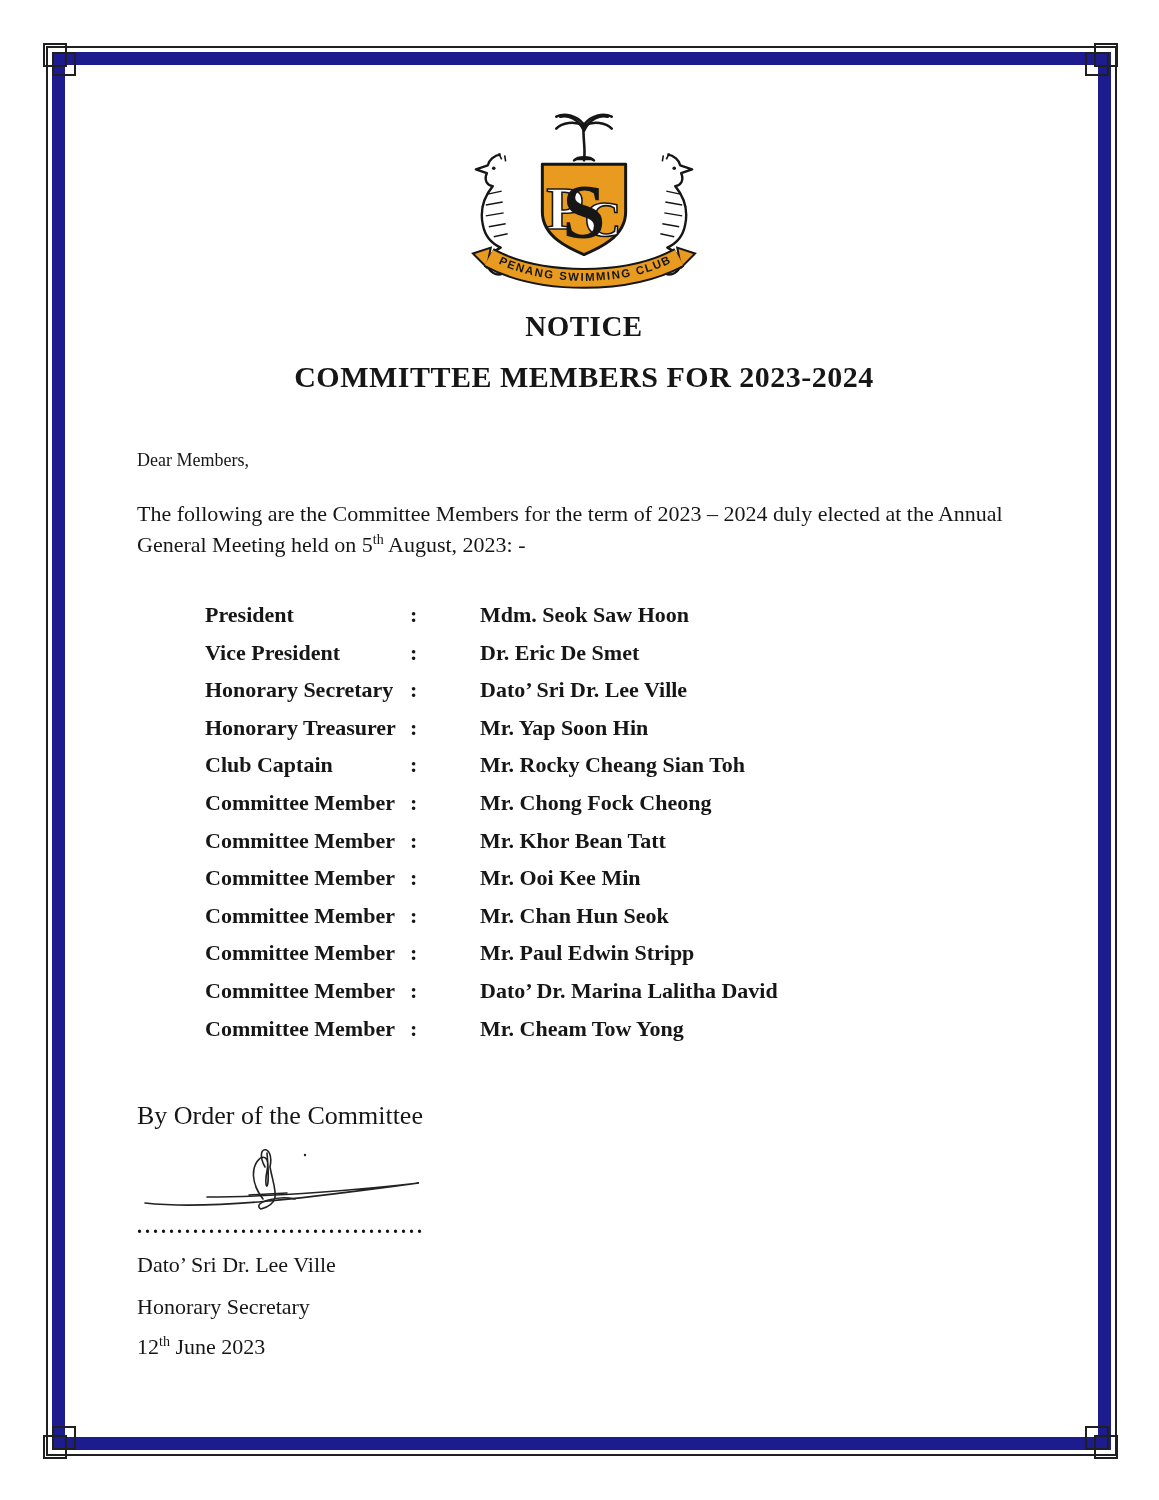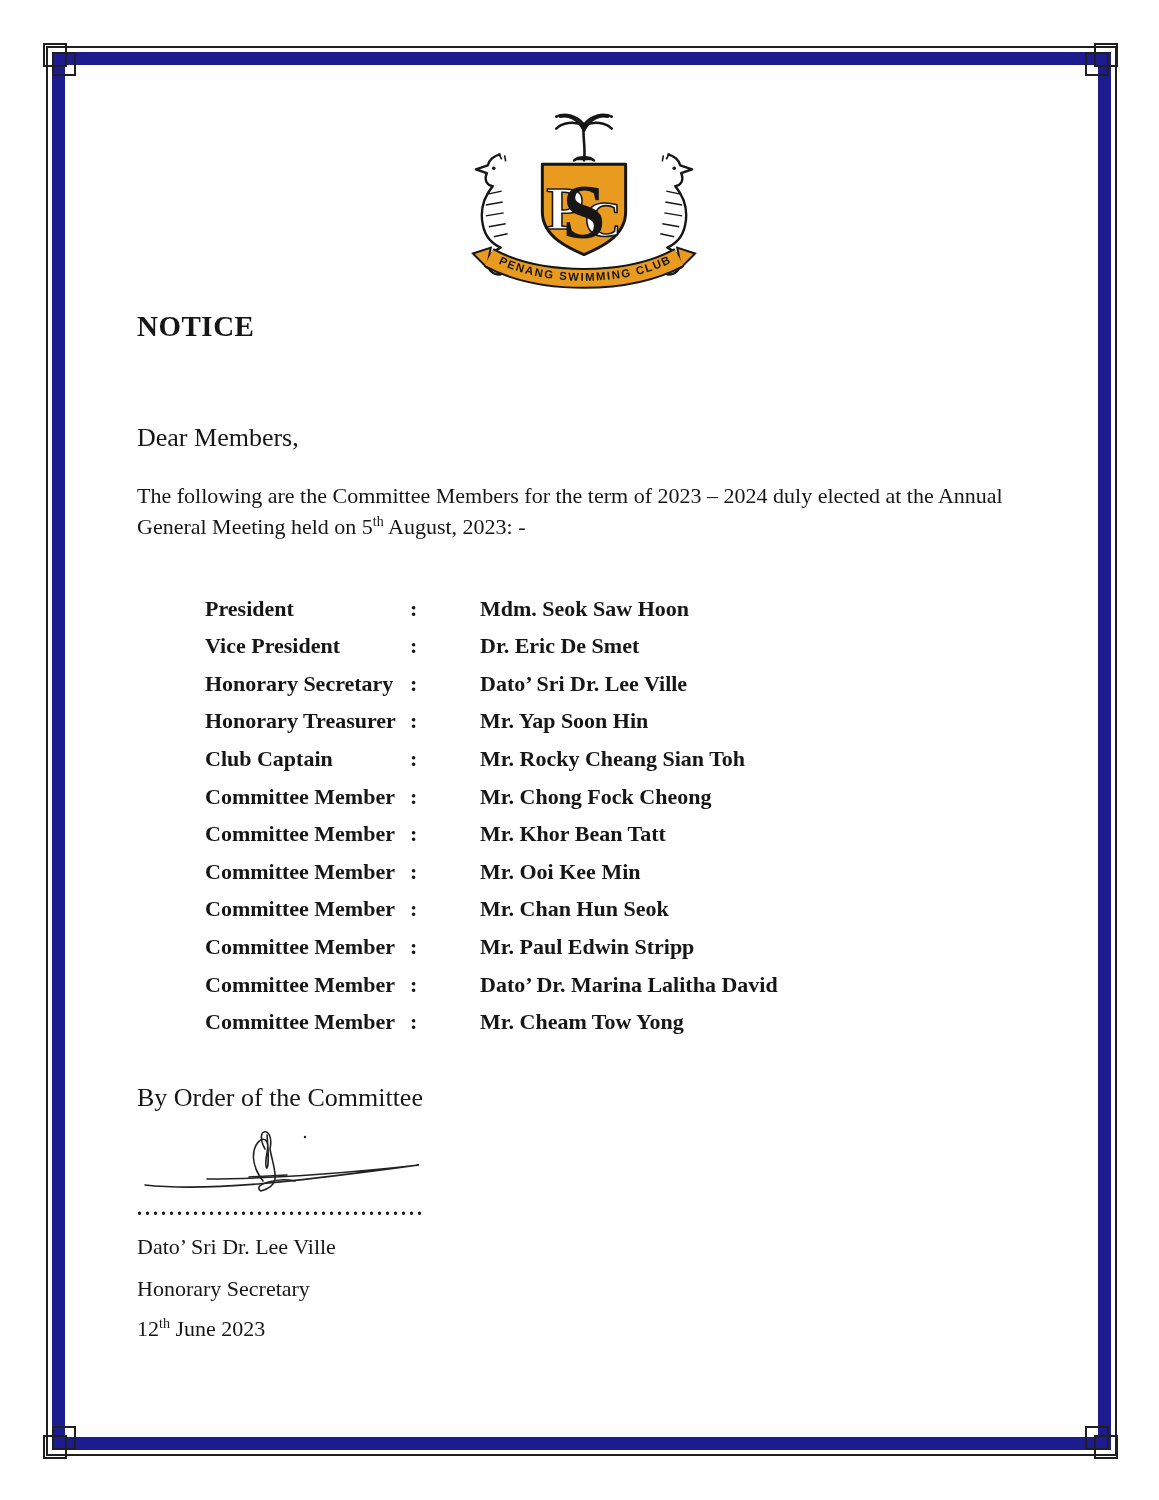--- a/index.html
+++ b/index.html
@@ -20,29 +20,29 @@
     background:transparent;z-index:3;
   }
   .tl-a{left:43px;top:43px}.tl-b{left:52px;top:52px}
   .tr-a{right:41px;top:43px}.tr-b{right:50px;top:52px}
   .bl-a{left:43px;bottom:41px}.bl-b{left:52px;bottom:50px}
   .br-a{right:41px;bottom:41px}.br-b{right:50px;bottom:50px}
 
   
   .content{position:absolute;left:137px;right:128px;top:112px;}
   .crest{display:block;margin:0 auto;width:238px;height:178px;}
-  .title{ text-align:left;font-weight:bold;font-size:29px;letter-spacing:.5px;}
+  .title{ text-align:center;font-weight:bold;font-size:29px;letter-spacing:.5px;}
   .title.notice{margin-top:20px;}
   .title.subject{margin-top:17px;font-size:30px;}
-  .salutation{font-size:26px;margin-top:80px;}
+  .salutation{font-size:18px;margin-top:56px;}
   .intro{font-size:22px;margin-top:27px;line-height:31px;}
   sup{font-size:14px;vertical-align:super;line-height:0;}
 
   .list{margin-top:42px;margin-left:68px;font-weight:bold;font-size:22px;}
-  .row{display:flex;height:37.6px;align-items:flex-end;}
+  .row{display:flex;height:37.6px;align-items:flex-start;}
   .role{width:205px;}
   .colon{width:70px;}
   .member{flex:1;}
 
   .closing{font-size:26px;margin-top:48px;}
   .sig-wrap{margin-top:6px;height:88px;}
   .dots{font-size:20px;letter-spacing:3px;margin-top:-10px;font-weight:bold;}
   .sig-name{font-size:22px;margin-top:14px;}
   .sig-title{font-size:22px;margin-top:16px;}
   .sig-date{font-size:22px;margin-top:14px;}
@@ -103,20 +103,21 @@
       <path d="M214,136 L232,142 L218,156 Z" fill="#E89B1E" stroke="#161616" stroke-width="2"></path>
       <path d="M24,146 C76,174 164,174 216,146" stroke="#161616" stroke-width="21" fill="none"></path>
       <path d="M24,146 C76,174 164,174 216,146" stroke="#E89B1E" stroke-width="17" fill="none"></path>
       <text font-family="Liberation Sans, sans-serif" font-size="11.5" font-weight="bold" fill="#161616" letter-spacing="1.6">
         <textPath href="#bannerPath" startOffset="4">PENANG SWIMMING CLUB</textPath>
       </text>
     </g>
   </svg>
 
   <div class="title notice">NOTICE</div>
+  <div class="title subject">COMMITTEE MEMBERS FOR 2023-2024</div>
 
   <div class="salutation">Dear Members,</div>
   <div class="intro">
     <div>The following are the Committee Members for the term of 2023 – 2024 duly elected at the Annual</div>
     <div><span>General Meeting held on 5</span><sup>th</sup><span> August, 2023: -</span></div>
   </div>
 
   <div class="list">
     <div class="row">
         <span class="role">President</span>

